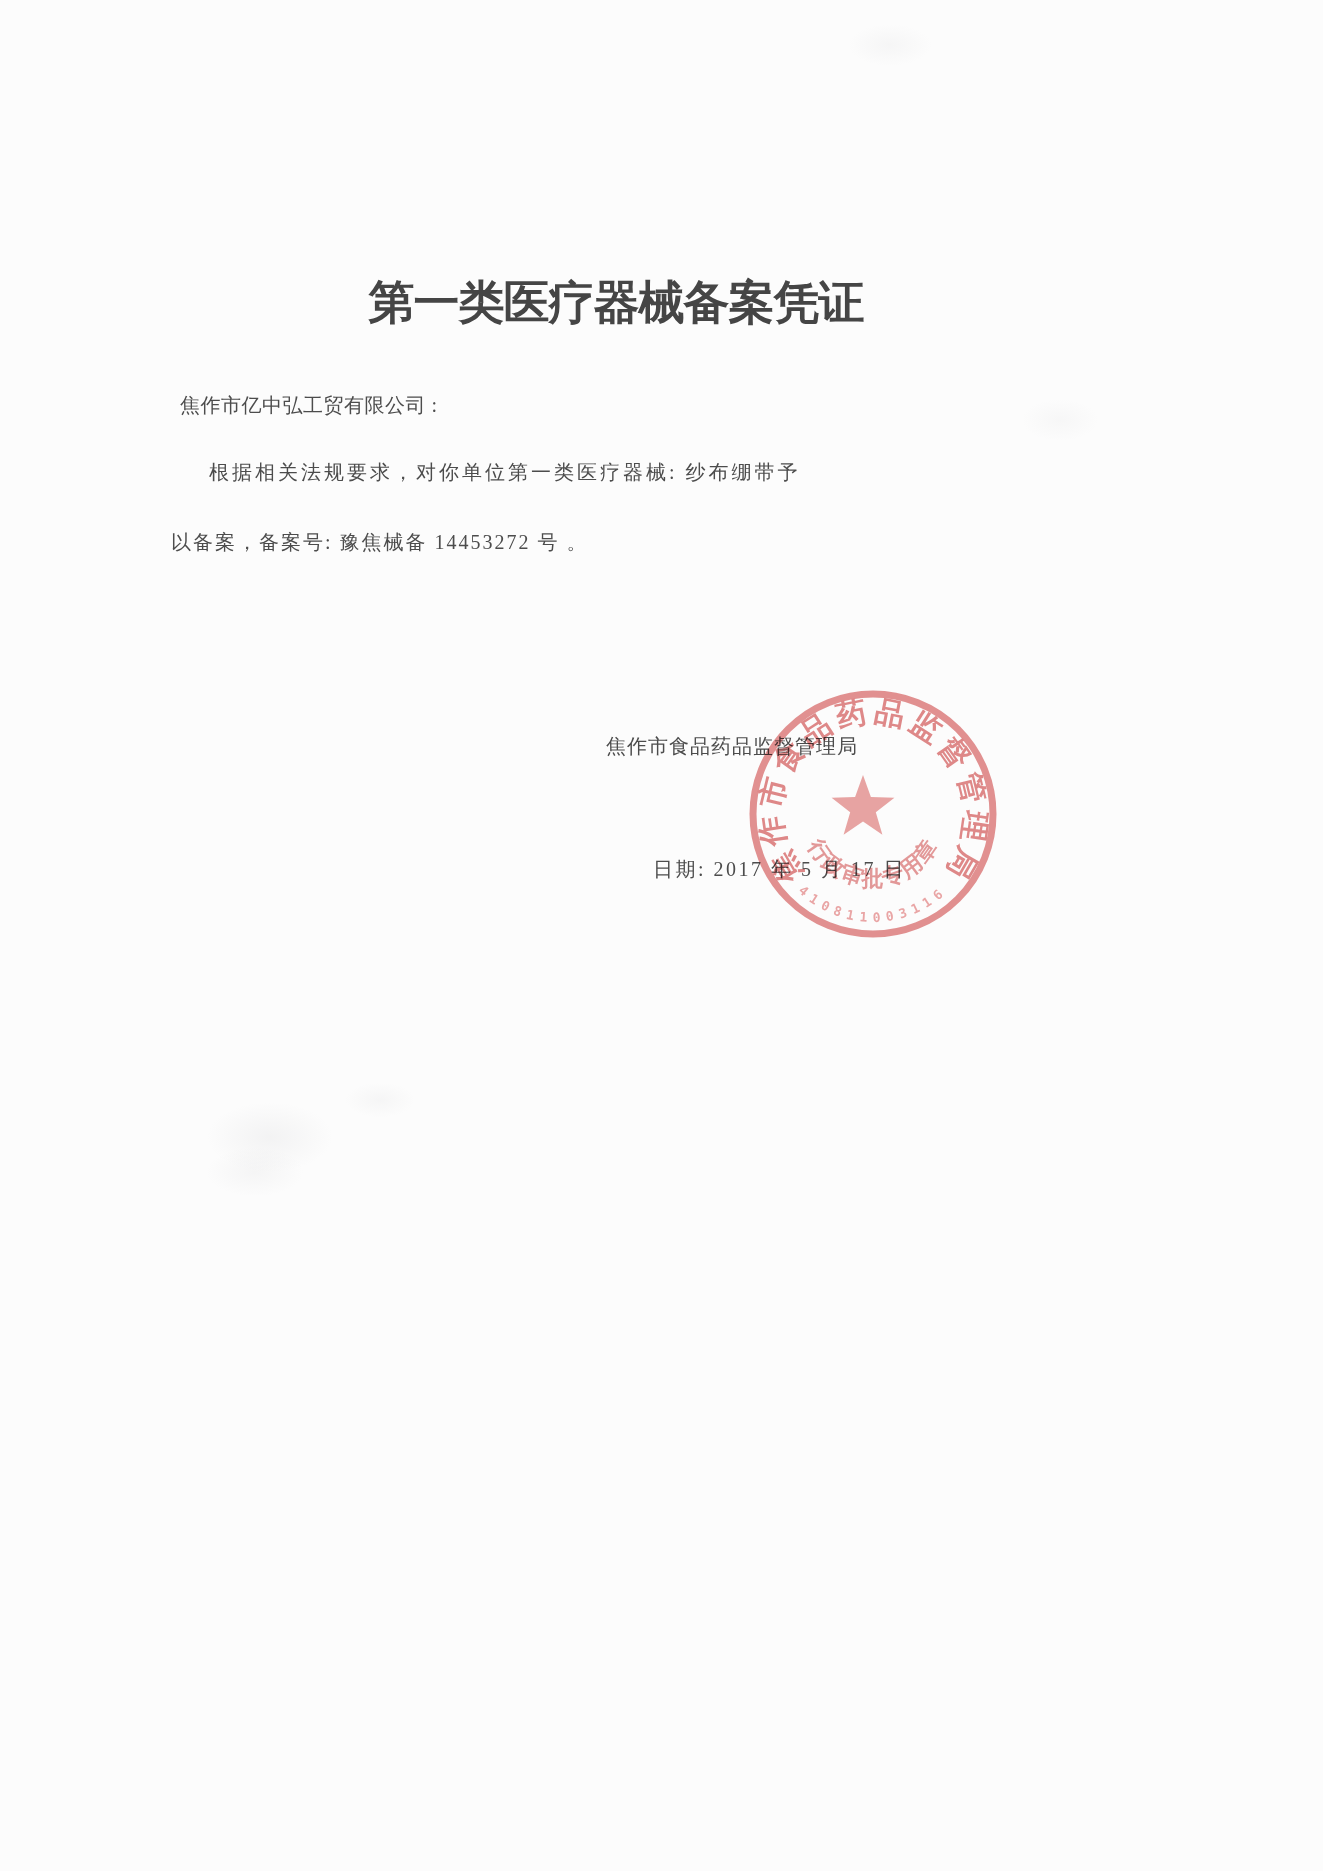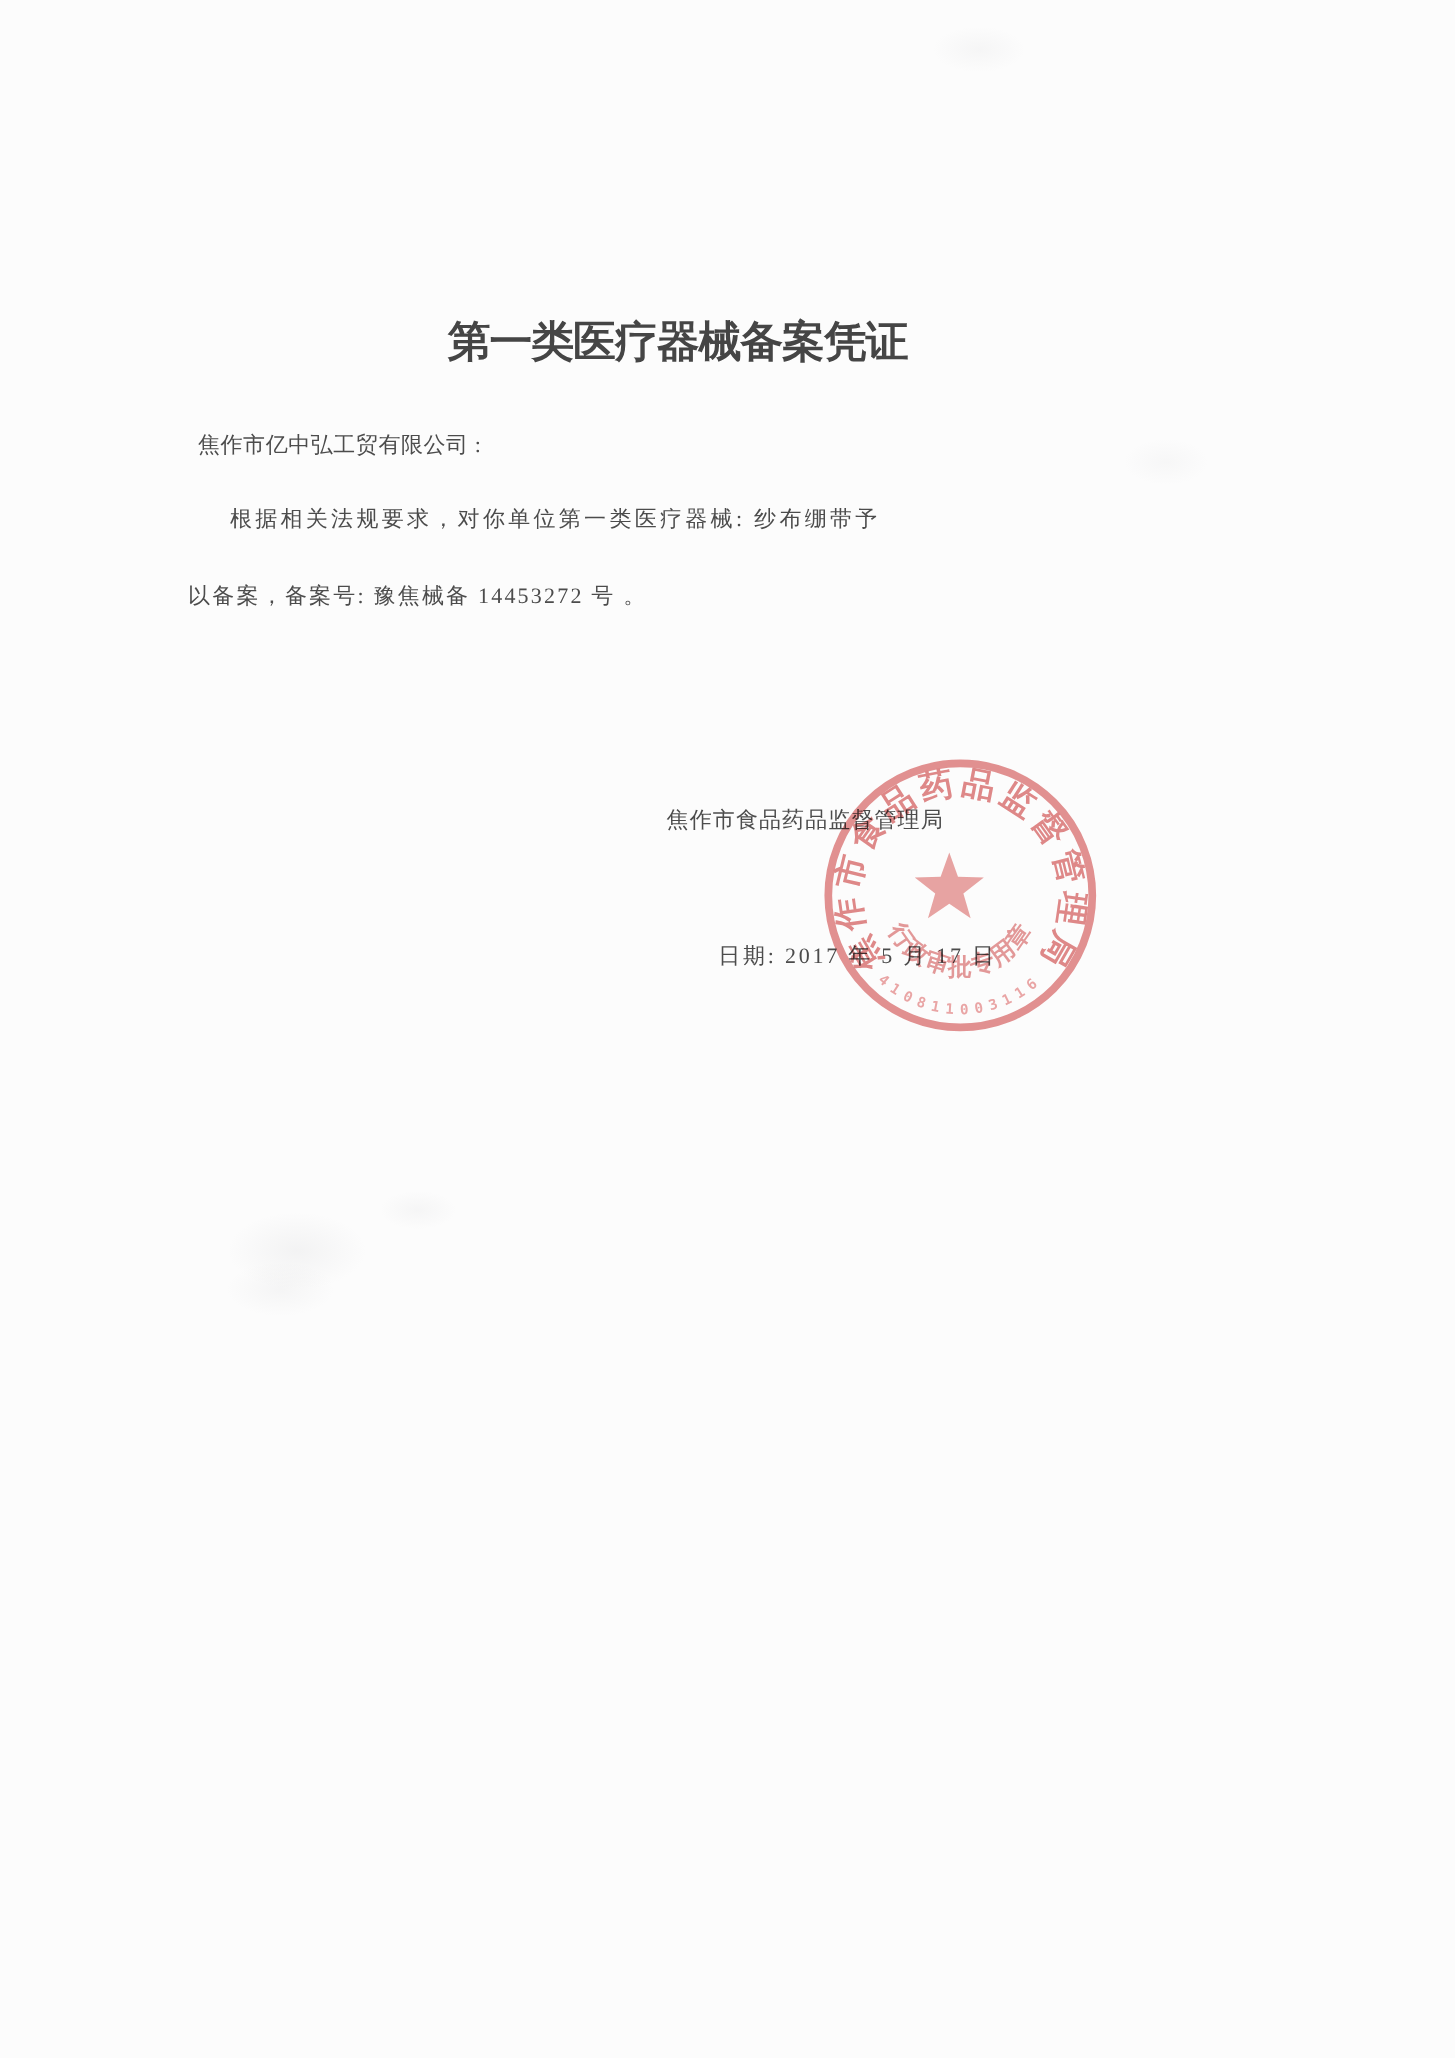--- a/index.html
+++ b/index.html
@@ -24,25 +24,25 @@
       radial-gradient(ellipse 50px 25px at 380px 1100px, rgba(160,160,165,0.07), transparent 70%),
       radial-gradient(ellipse 60px 30px at 890px 45px,  rgba(160,160,165,0.07), transparent 70%),
       radial-gradient(ellipse 55px 30px at 1060px 420px, rgba(160,160,165,0.06), transparent 70%),
       #fcfcfc;
   }
   .title {
     position: absolute;
     top: 277px;
     left: 0;
     right: 91px;
-    margin: 14px;
+    margin: 0;
     text-align: center;
     font-family: "Liberation Sans", sans-serif;
     font-weight: bold;
-    font-size: 39px;
+    font-size: 46px;
     letter-spacing: -1px;
     color: #454545;
     line-height: 1.1;
   }
   .line {
     position: absolute;
     margin: 0;
     font-size: 20px;
     line-height: 1.15;
     white-space: nowrap;

